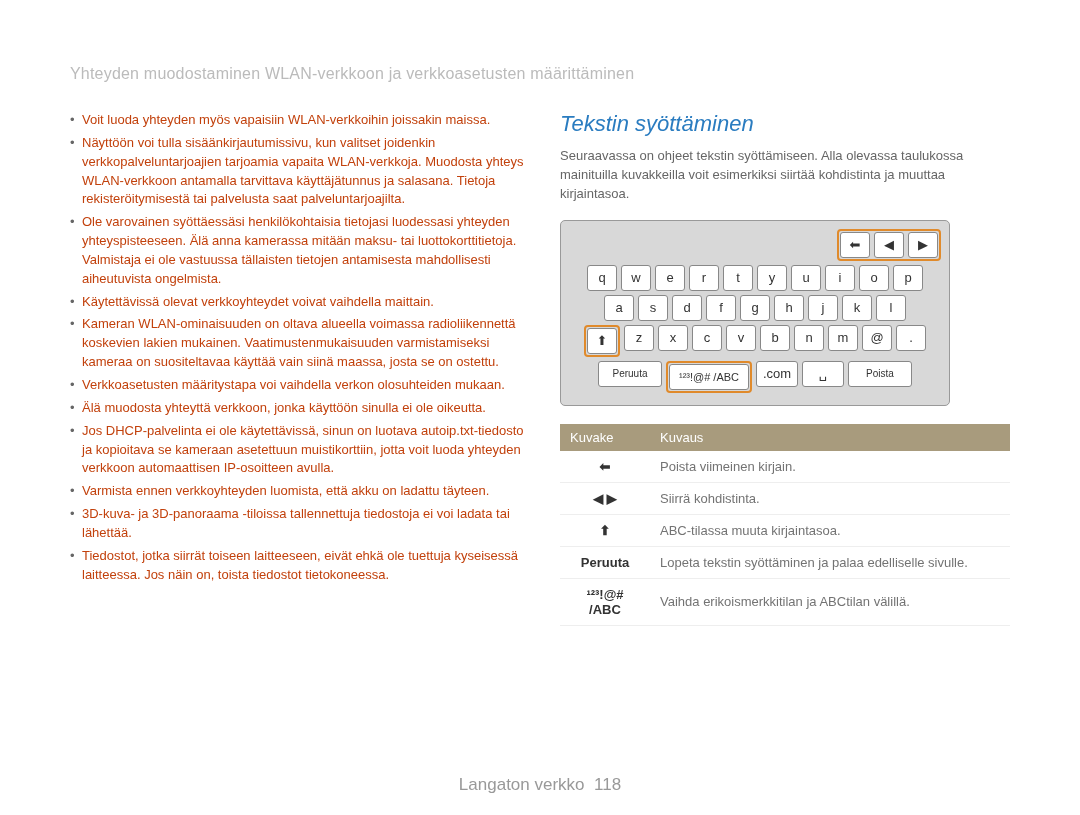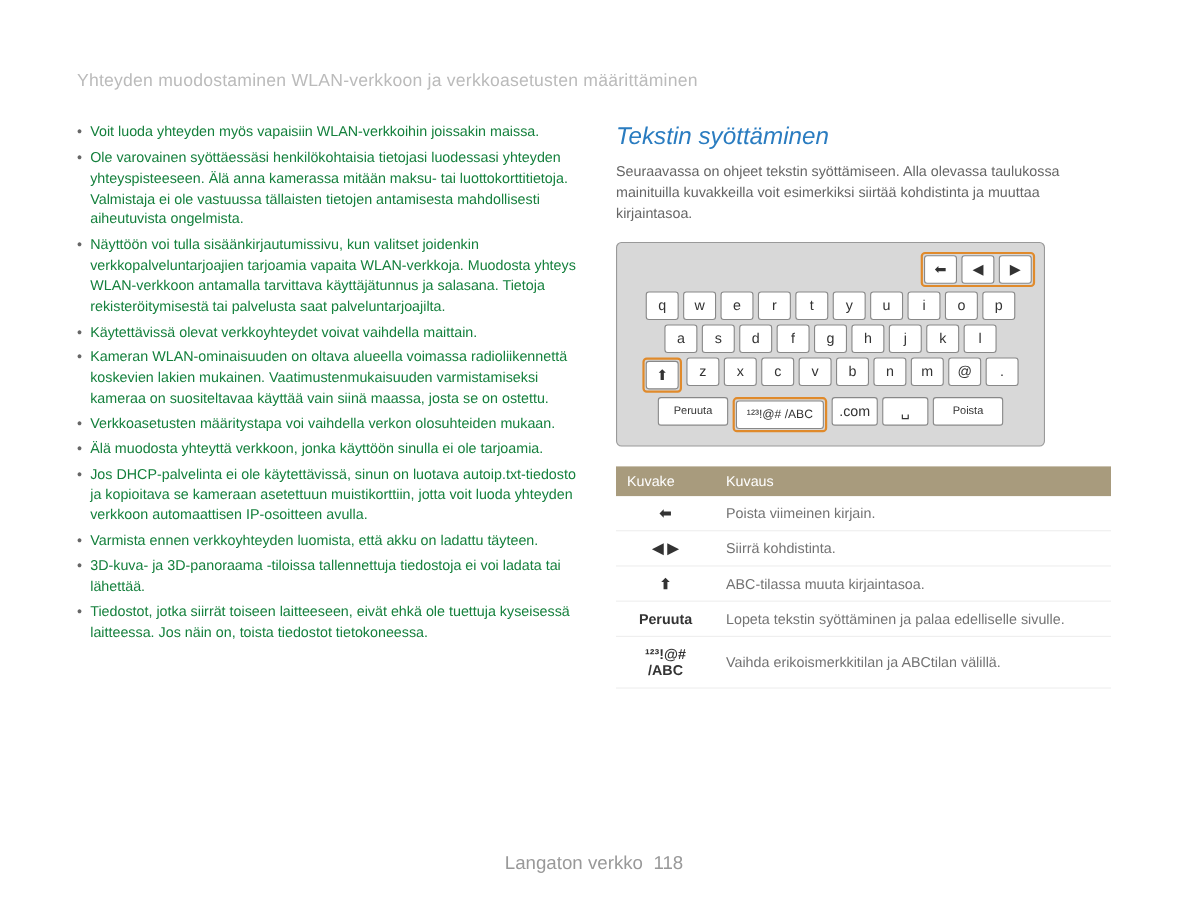--- a/index.html
+++ b/index.html
@@ -24,21 +24,21 @@
     letter-spacing: 0.2px;
   }
   .cols {
     display: flex;
     gap: 30px;
   }
   .col-left {
     width: 460px;
     font-size: 13px;
     line-height: 1.45;
-    color: #15803d;
+    color: #c2410c;
   }
   .col-right {
     flex: 1;
   }
   ul.bullets {
     list-style: none;
     margin: 0;
     padding: 0;
   }
   ul.bullets > li {
@@ -142,26 +142,26 @@
 </head>
 <body>
 
 <div class="page">
   <div class="header-title">Yhteyden muodostaminen WLAN-verkkoon ja verkkoasetusten määrittäminen</div>
 
   <div class="cols">
     <div class="col-left">
       <ul class="bullets" id="bullet-list">
           <li>Voit luoda yhteyden myös vapaisiin WLAN-verkkoihin joissakin maissa.</li>
+          <li>Näyttöön voi tulla sisäänkirjautumissivu, kun valitset joidenkin verkkopalveluntarjoajien tarjoamia vapaita WLAN-verkkoja. Muodosta yhteys WLAN-verkkoon antamalla tarvittava käyttäjätunnus ja salasana. Tietoja rekisteröitymisestä tai palvelusta saat palveluntarjoajilta.</li>
           <li>Ole varovainen syöttäessäsi henkilökohtaisia tietojasi luodessasi yhteyden yhteyspisteeseen. Älä anna kamerassa mitään maksu- tai luottokorttitietoja. Valmistaja ei ole vastuussa tällaisten tietojen antamisesta mahdollisesti aiheutuvista ongelmista.</li>
-          <li>Näyttöön voi tulla sisäänkirjautumissivu, kun valitset joidenkin verkkopalveluntarjoajien tarjoamia vapaita WLAN-verkkoja. Muodosta yhteys WLAN-verkkoon antamalla tarvittava käyttäjätunnus ja salasana. Tietoja rekisteröitymisestä tai palvelusta saat palveluntarjoajilta.</li>
           <li>Käytettävissä olevat verkkoyhteydet voivat vaihdella maittain.</li>
           <li>Kameran WLAN-ominaisuuden on oltava alueella voimassa radioliikennettä koskevien lakien mukainen. Vaatimustenmukaisuuden varmistamiseksi kameraa on suositeltavaa käyttää vain siinä maassa, josta se on ostettu.</li>
           <li>Verkkoasetusten määritystapa voi vaihdella verkon olosuhteiden mukaan.</li>
-          <li>Älä muodosta yhteyttä verkkoon, jonka käyttöön sinulla ei ole tarjoamia.</li>
+          <li>Älä muodosta yhteyttä verkkoon, jonka käyttöön sinulla ei ole oikeutta.</li>
           <li>Jos DHCP-palvelinta ei ole käytettävissä, sinun on luotava autoip.txt-tiedosto ja kopioitava se kameraan asetettuun muistikorttiin, jotta voit luoda yhteyden verkkoon automaattisen IP-osoitteen avulla.</li>
           <li>Varmista ennen verkkoyhteyden luomista, että akku on ladattu täyteen.</li>
           <li>3D-kuva- ja 3D-panoraama -tiloissa tallennettuja tiedostoja ei voi ladata tai lähettää.</li>
           <li>Tiedostot, jotka siirrät toiseen laitteeseen, eivät ehkä ole tuettuja kyseisessä laitteessa. Jos näin on, toista tiedostot tietokoneessa.</li>
         </ul>
     </div>
 
     <div class="col-right">
       <div class="section-heading">Tekstin syöttäminen</div>
       <div class="intro-text">Seuraavassa on ohjeet tekstin syöttämiseen. Alla olevassa taulukossa mainituilla kuvakkeilla voit esimerkiksi siirtää kohdistinta ja muuttaa kirjaintasoa.</div>

